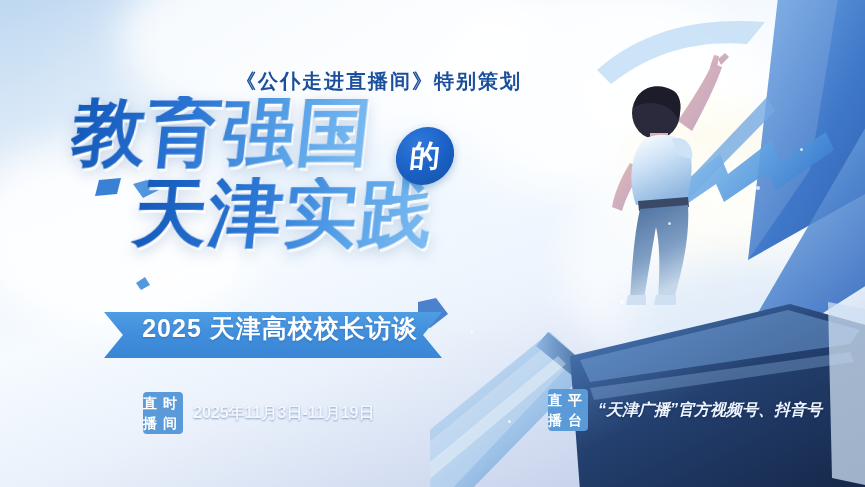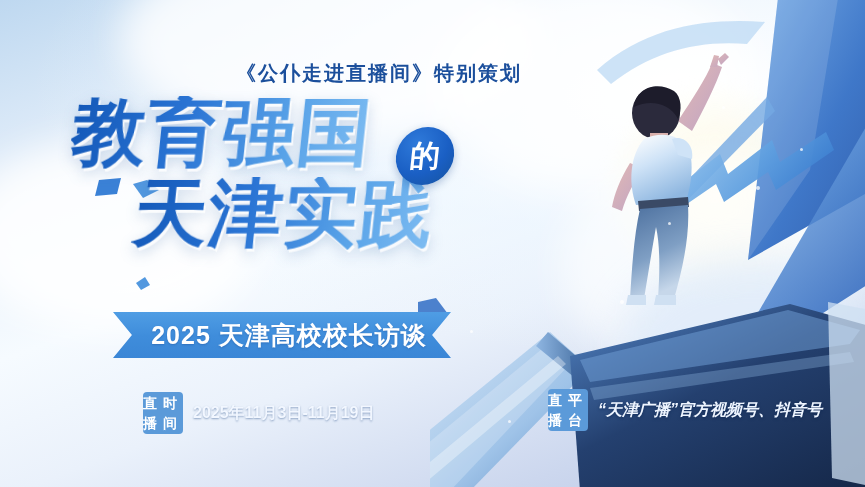--- a/index.html
+++ b/index.html
@@ -34,21 +34,21 @@
 
   
   .shard { position:absolute; pointer-events:none; }
   .shard svg { display:block; overflow:visible; }
 
   
   .chev { position:absolute; pointer-events:none; }
 
   
   .eyebrow {
-    position:absolute; left:236px; top:60px;
+    position:absolute; left:236px; top:68px;
     font-size:20px; font-weight:700; letter-spacing:2px;
     color:#1b4f9c;
     text-shadow:0 1px 2px rgba(255,255,255,0.9);
     white-space:nowrap;
   }
 
   .title-wrap { position:absolute; left:72px; top:96px; width:420px; }
 
   .tline {
     font-size:74px; line-height:0.98; font-weight:900;
@@ -66,24 +66,24 @@
     position:absolute; left:396px; top:127px;
     width:58px; height:58px; border-radius:50%;
     background:radial-gradient(circle at 35% 28%, #2f7ada 0%, #1a5fc4 55%, #16539f 100%);
     box-shadow:0 3px 8px rgba(20,65,135,0.30);
     display:flex; align-items:center; justify-content:center;
     color:#ffffff; font-size:30px; font-weight:900;
     font-family:"DejaVu Sans","Liberation Sans",sans-serif;
     transform:skewX(-6deg);
   }
   .ribbon-inner {
-    position:absolute; left:113px; top:312px; width:338px; height:46px;
+    position:absolute; left:104px; top:312px; width:338px; height:46px;
     clip-path:polygon(0 0, 100% 0, 94.4% 50%, 100% 100%, 0 100%, 5.6% 50%);
     background:linear-gradient(180deg,#4f9de4 0%,#3f8ddb 52%,#3a86d6 100%);
-    display:flex; align-items:center; justify-content:center;
+    display:flex; justify-content:center;
   }
   .ribbon-text {
     color:#ffffff; font-size:25px; font-weight:700; letter-spacing:1px;
     white-space:nowrap; padding-left:14px;
     text-shadow:0 1px 2px rgba(25,70,140,0.35);
   }
 
   
   .info { position:absolute; display:flex; align-items:center; gap:10px; }
   .info-left  { left:143px; top:392px; }

